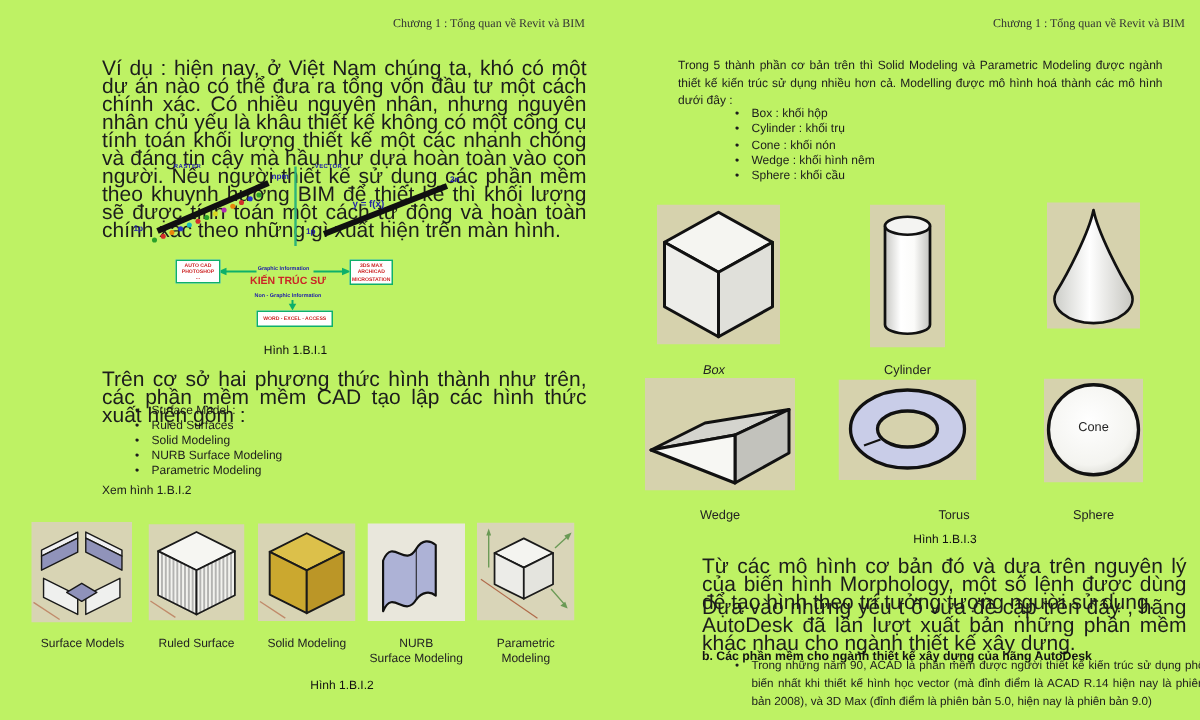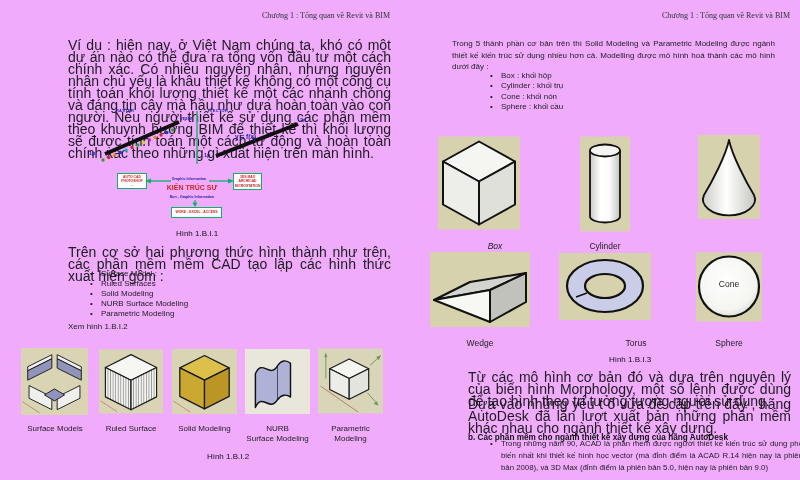--- a/index.html
+++ b/index.html
@@ -1,16 +1,16 @@
 <!DOCTYPE html>
 <html><head>
 <meta charset="utf-8">
 <style>
   html,body{margin:0;padding:0;background:#ffffff;}
-  #canvas{position:relative;width:800px;height:480px;background:#f0abfc;overflow:hidden;
+  #canvas{position:relative;width:800px;height:480px;background:#bef264;overflow:hidden;
           font-family:"Liberation Sans",sans-serif;color:#1c1c1c;}
   .abs{position:absolute;}
   .page-header{font-family:"Liberation Serif",serif;font-size:8px;color:#333;text-align:right;}
   .para{font-size:14px;line-height:12px;text-align:justify;color:#1c1c1c;}
   .para-tight{font-size:8px;line-height:11.5px;text-align:justify;color:#1c1c1c;}
   .note{font-size:8px;color:#1c1c1c;}
   .heading-b{font-size:8.2px;font-weight:bold;color:#111;}
   ul.blist{list-style:none;margin:0;padding:0;}
   ul.blist li{position:relative;padding-left:13px;font-size:8px;line-height:10px;}
   ul.blist.wide li{line-height:10.3px;}
@@ -188,20 +188,21 @@
 
   <div>
     <div class="abs page-header" style="left:480px;top:11px;width:310px;">Chương 1 : Tổng quan về Revit và BIM</div>
 
     <div class="abs para-tight" style="left:452px;top:38px;width:323px;">Trong 5 thành phần cơ bản trên thì Solid Modeling và Parametric Modeling được ngành thiết kế kiến trúc sử dụng nhiều hơn cả. Modelling được mô hình hoá thành các mô hình dưới đây :</div>
 
     <ul class="blist wide abs" style="left:488px;top:71px;width:290px;">
       <li>Box : khối hộp</li>
       <li>Cylinder : khối trụ</li>
       <li>Cone : khối nón</li>
+      <li>Wedge : khối hình nêm</li>
       <li>Sphere : khối cầu</li>
     </ul>
 
     <div class="tile" style="left:438px;top:136px;width:82px;height:94px;">
       <svg viewBox="0 0 82 93">
         <rect width="82" height="93" fill="#d6d2ad"></rect>
         <g stroke="#111" stroke-width="2" stroke-linejoin="round">
           <polygon points="41,5 77,25 41,45 5,25" fill="#f5f5f1"></polygon>
           <polygon points="5,25 41,45 41,88 5,68" fill="#edede9"></polygon>
           <polygon points="41,45 77,25 77,68 41,88" fill="#e0e0da"></polygon>
@@ -261,21 +262,21 @@
             <stop offset="0" stop-color="#ffffff"></stop>
               <stop offset="0.7" stop-color="#f4f4f0"></stop>
             <stop offset="1" stop-color="#d2d2ca"></stop>
           </radialGradient>
         </defs>
         <rect width="66" height="69" fill="#d6d2ad"></rect>
         <circle cx="33" cy="34" r="30" fill="url(#sphGrad)" stroke="#111" stroke-width="2.2"></circle>
       </svg>
     </div>
 
-    <div class="shape-label" style="left:454px;top:241px;width:82px;font-style:italic;">Box</div>
+    <div class="shape-label" style="left:435px;top:241px;width:82px;font-style:italic;">Box</div>
     <div class="shape-label" style="left:570px;top:241px;width:70px;">Cylinder</div>
     <div class="shape-label" style="left:698px;top:239px;width:62px;margin-top:40px;">Cone</div>
     <div class="shape-label" style="left:430px;top:338px;width:100px;">Wedge</div>
     <div class="shape-label" style="left:590px;top:338px;width:92px;">Torus</div>
     <div class="shape-label" style="left:696px;top:338px;width:66px;">Sphere</div>
     <div class="abs caption" style="left:560px;top:355px;width:140px;">Hình 1.B.I.3</div>
 
     <div class="abs para" style="left:468px;top:371px;width:323px;">Từ các mô hình cơ bản đó và dựa trên nguyên lý của biến hình Morphology, một số lệnh được dùng để tạo hình theo trí tưởng tượng người sử dụng.</div>
     <div class="abs para" style="left:468px;top:398px;width:323px;">Dựa vào những yếu t ố vừa đề cập trên đây , hãng AutoDesk đã lần lượt xuất bản những phần mềm khác nhau cho ngành thiết kế xây dựng.</div>
     <div class="abs heading-b" style="left:468px;top:405px;width:323px;margin-top:28px;">b.  Các phần mềm cho ngành thiết kế xây dựng của hãng AutoDesk</div>

